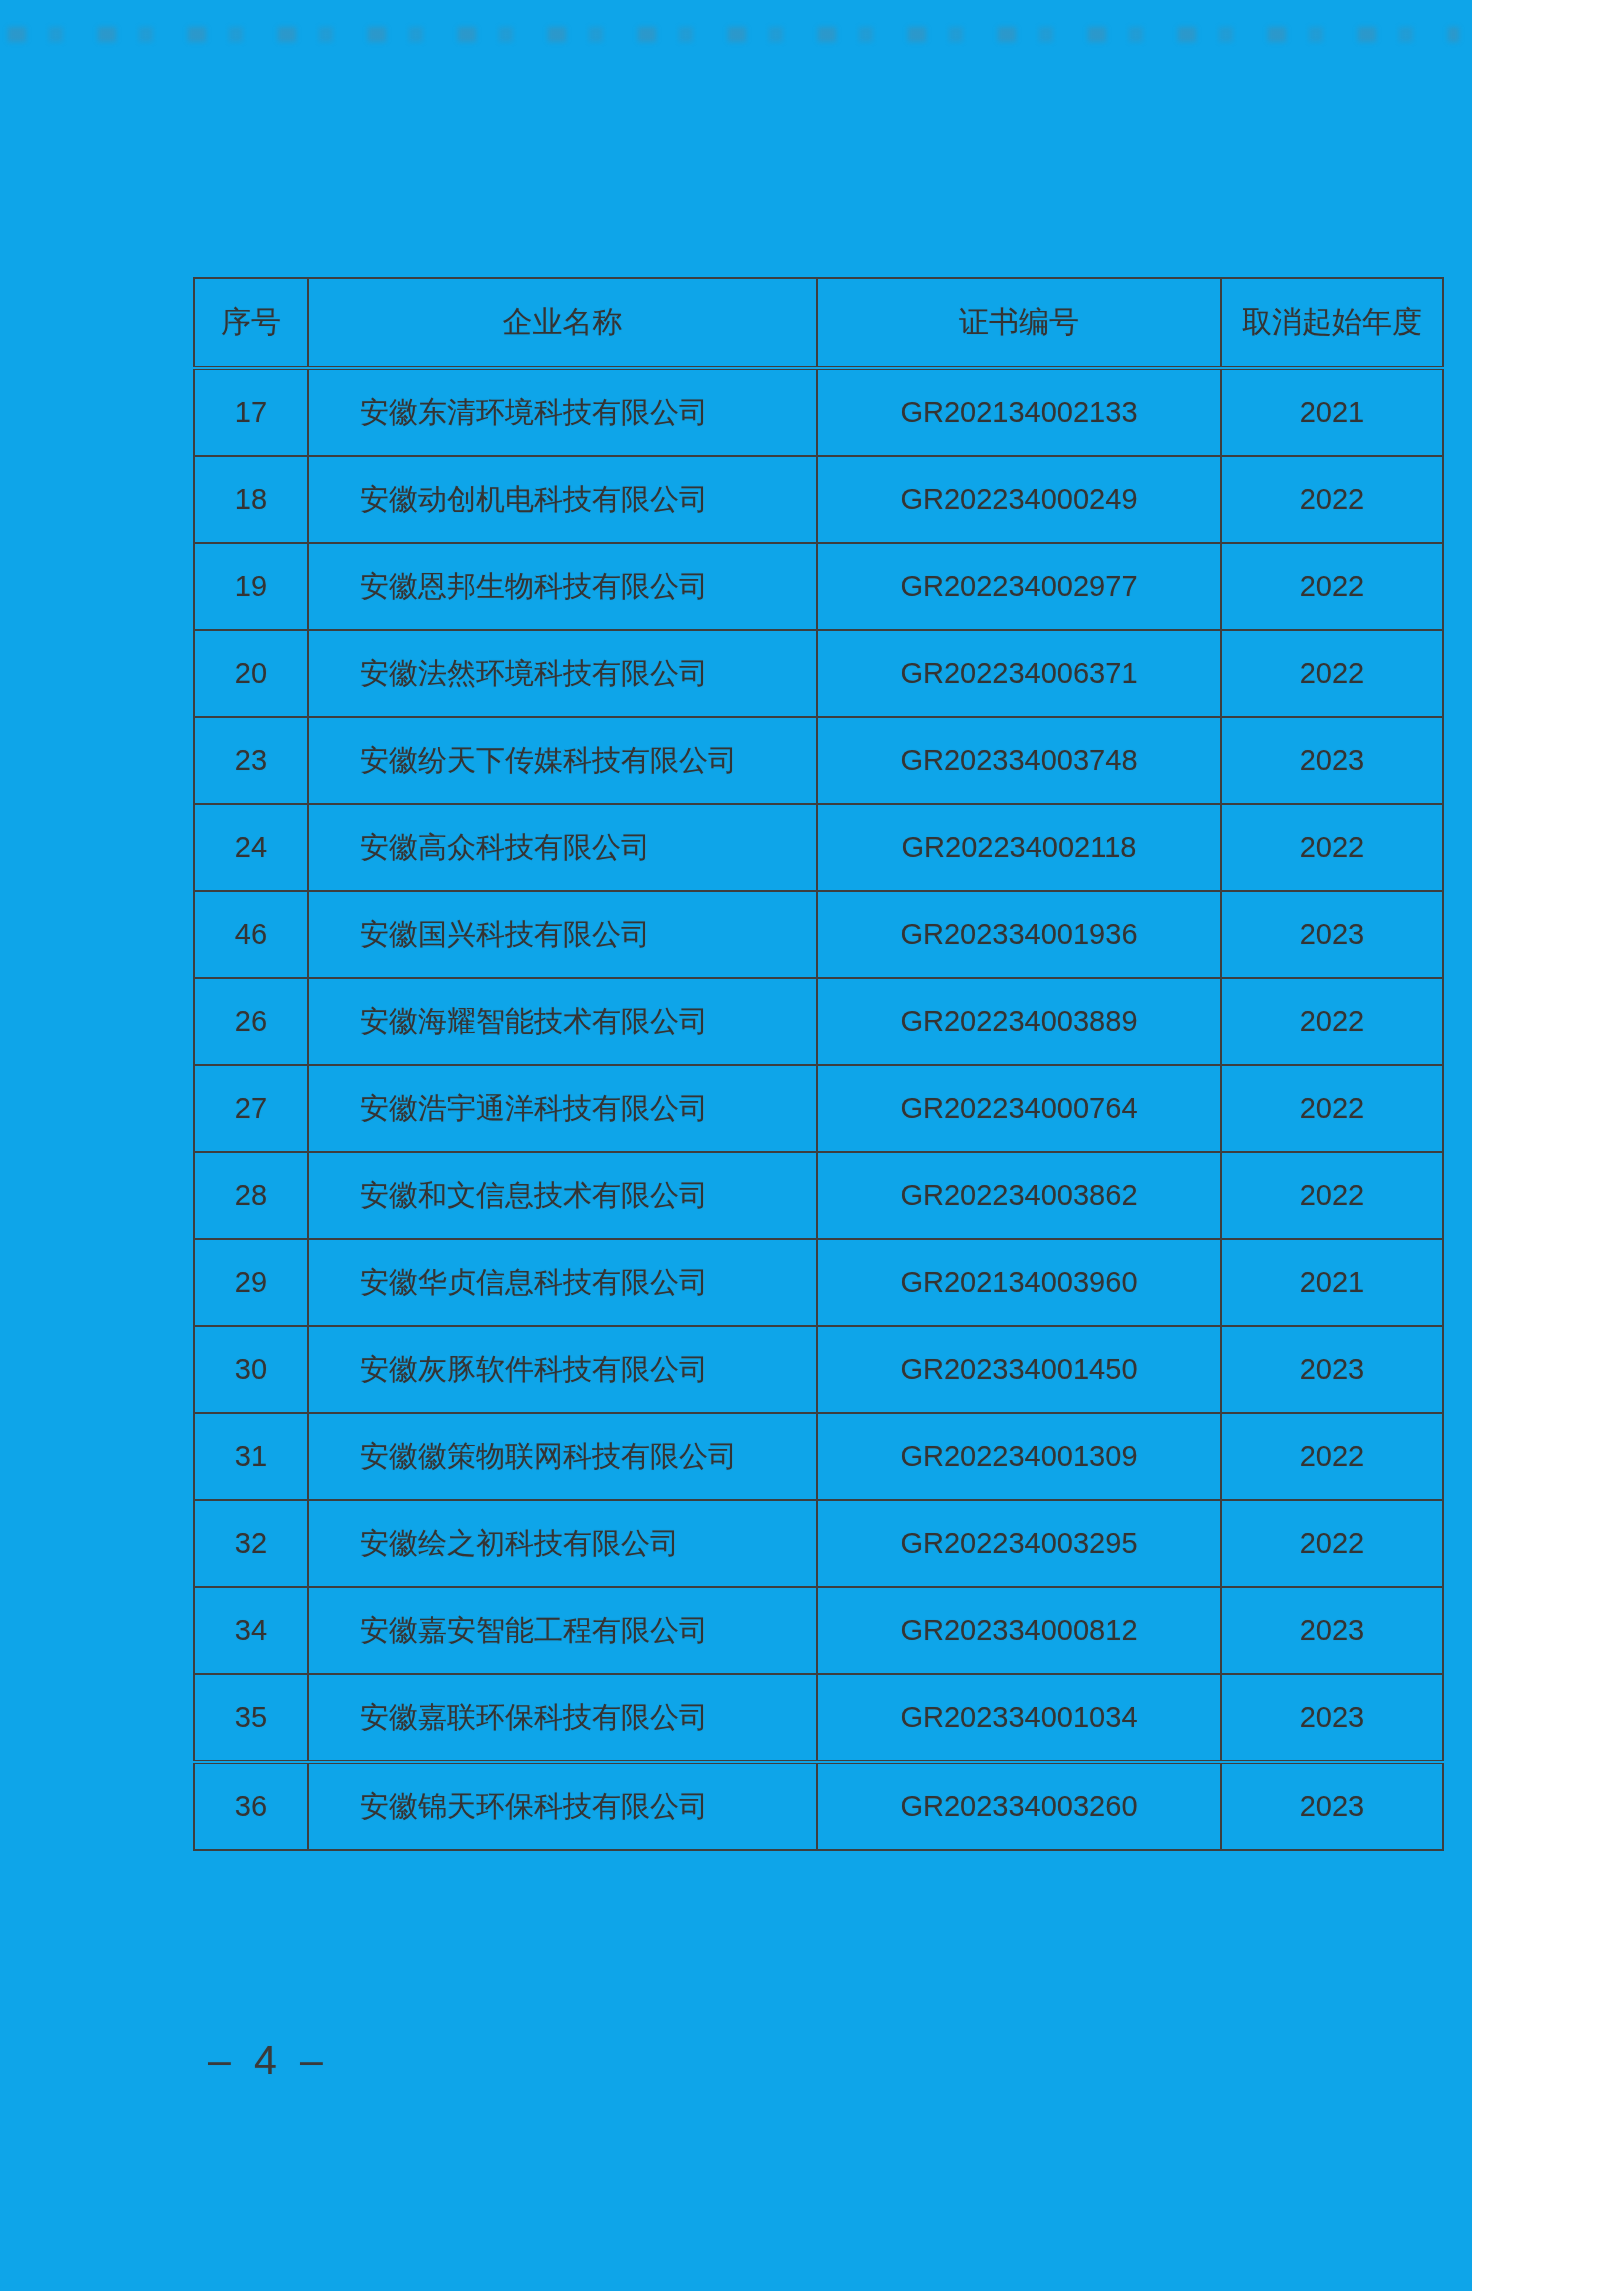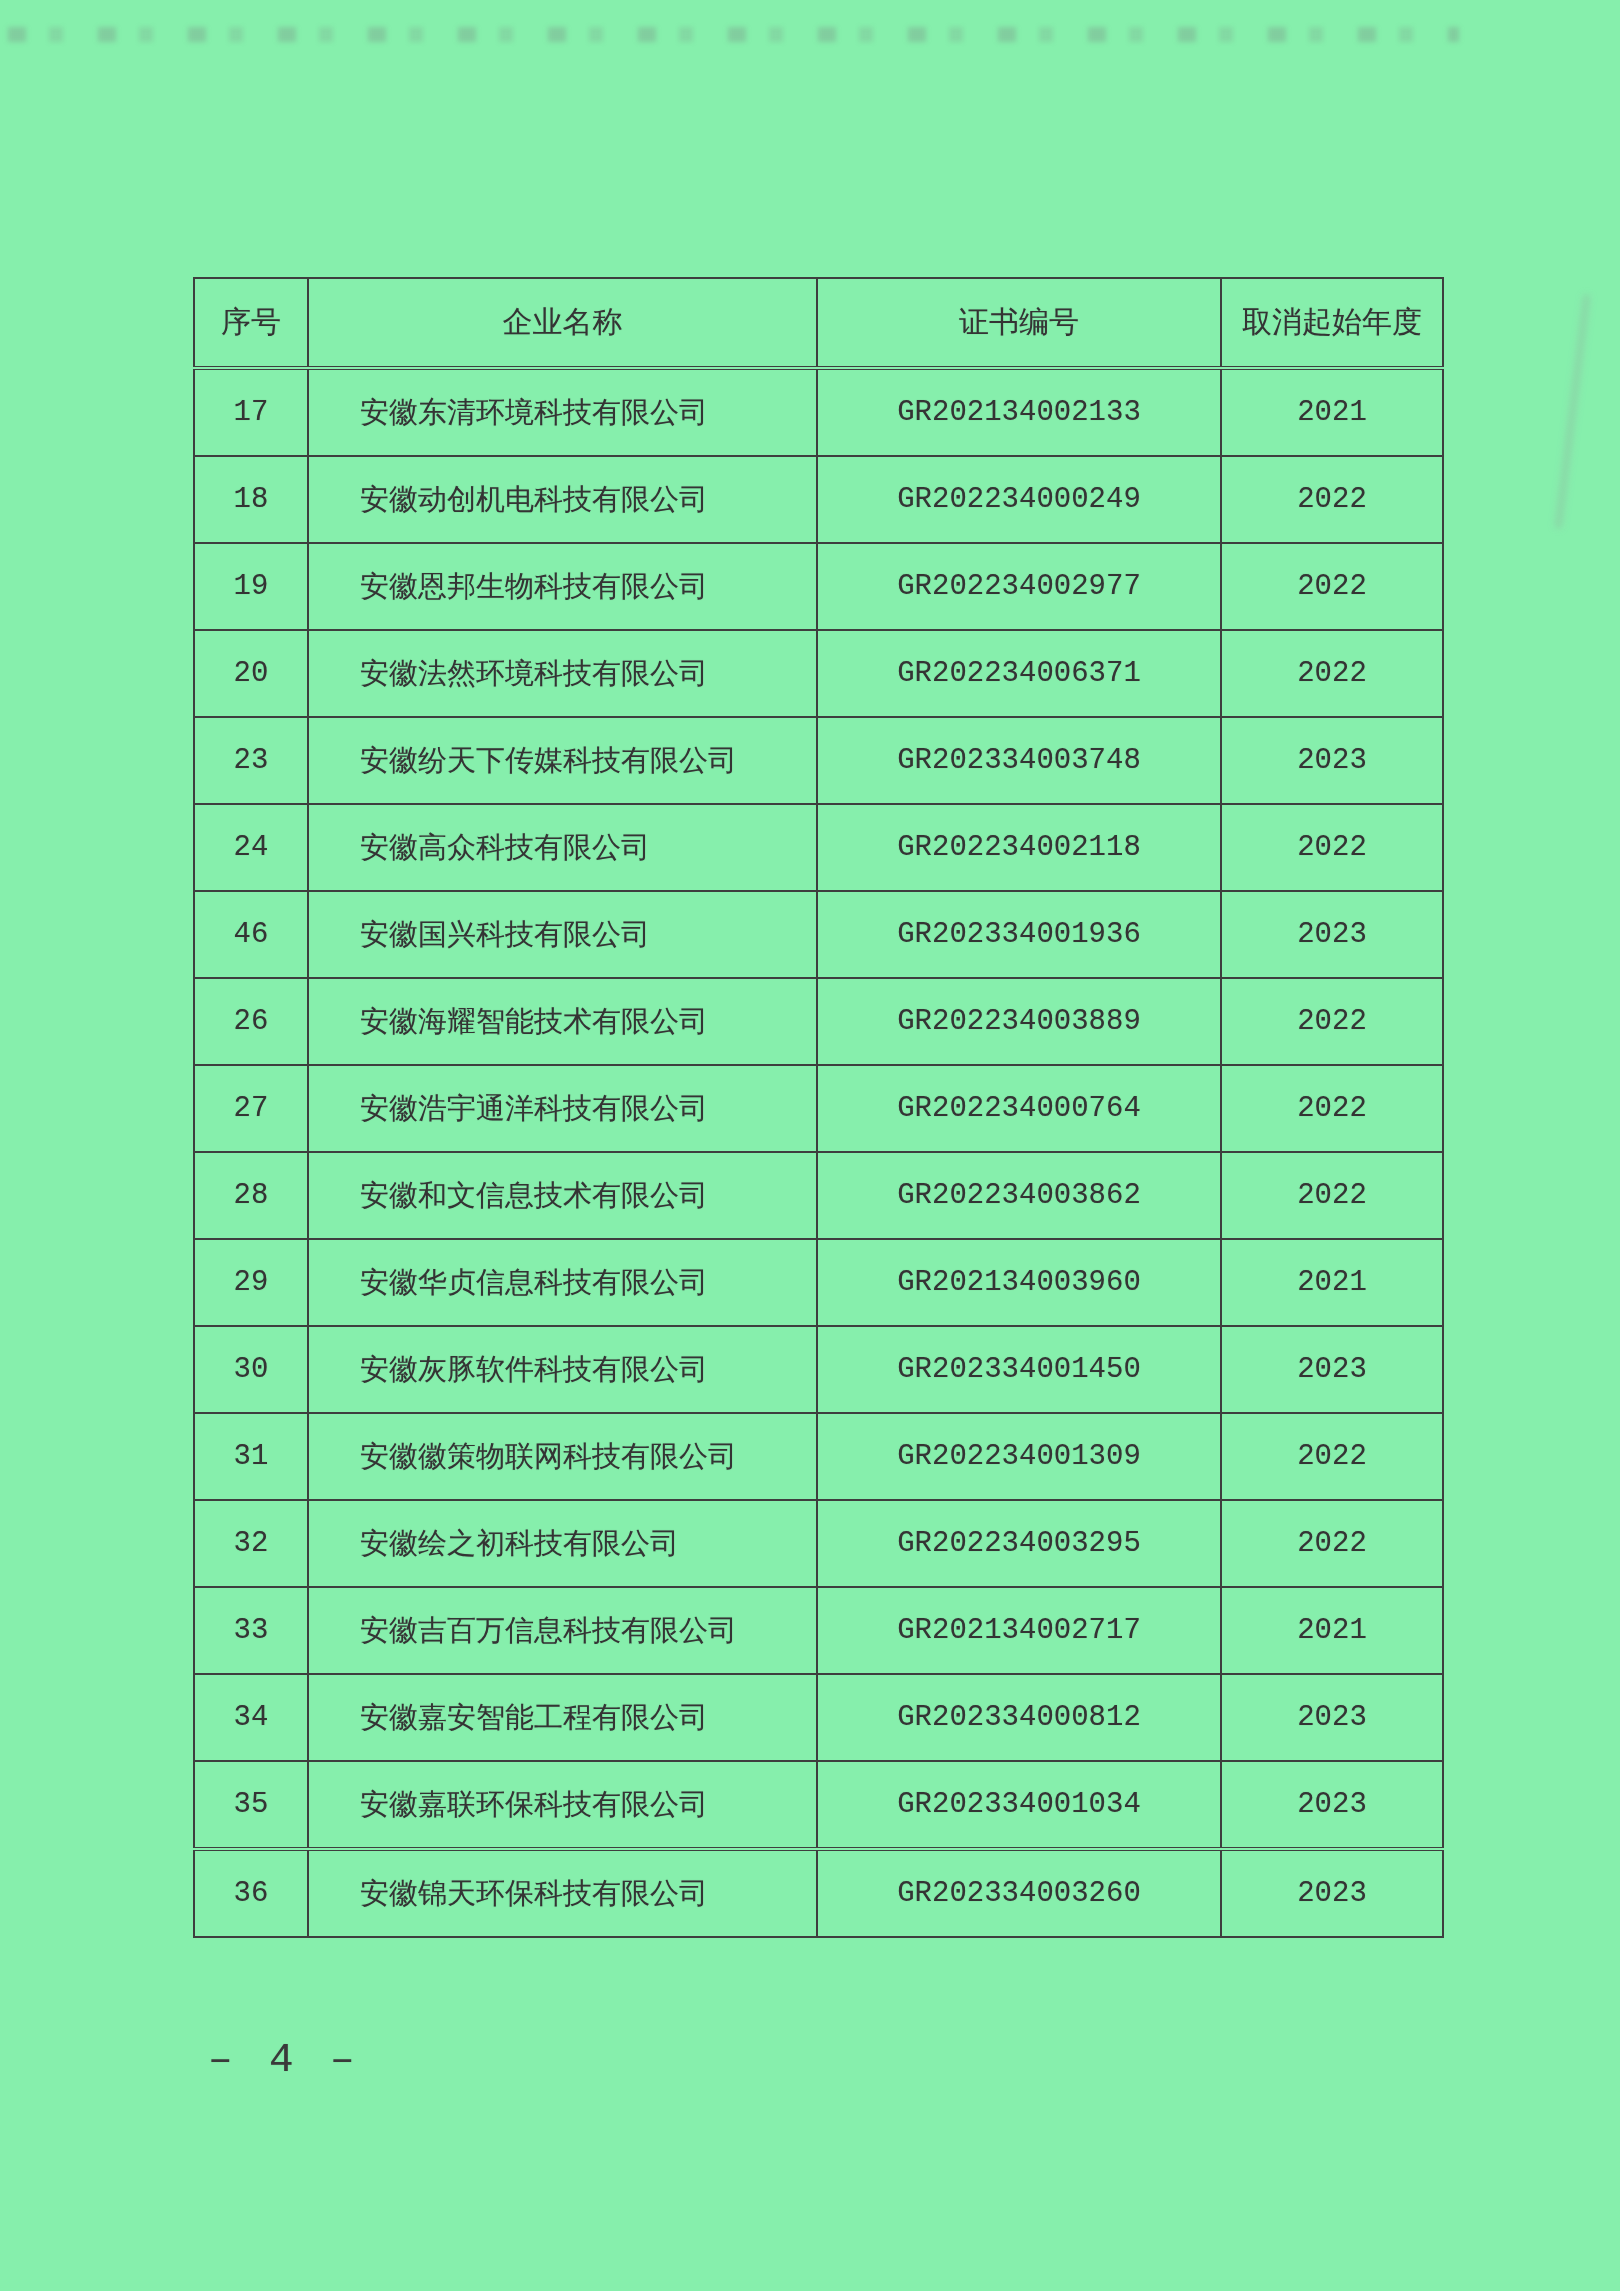--- a/index.html
+++ b/index.html
@@ -2,25 +2,25 @@
 <html><head>
 <meta charset="utf-8">
 <style>
   html, body {
     margin: 0;
     padding: 0;
     background: #ffffff;
   }
   .page {
     position: relative;
-    width: 1620px;
+    width: 1472px;
     height: 2292px;
-    background: #86efac;
+    background: #0ea5e9;
     overflow: hidden;
-    font-family: Liberation Mono, monospace;
+    font-family: Liberation Sans, sans-serif;
     color: #343434;
   }
 
   
   .bleed-top {
     position: absolute;
     top: 27.4px;
     left: 7.8px;
     width: 1451px;
     height: 14.7px;
@@ -190,26 +190,20 @@
           <td>GR202234001309</td>
           <td>2022</td>
         </tr>
         <tr>
           <td>32</td>
           <td class="name">安徽绘之初科技有限公司</td>
           <td>GR202234003295</td>
           <td>2022</td>
         </tr>
         <tr>
-          <td>33</td>
-          <td class="name">安徽吉百万信息科技有限公司</td>
-          <td>GR202134002717</td>
-          <td>2021</td>
-        </tr>
-        <tr>
           <td>34</td>
           <td class="name">安徽嘉安智能工程有限公司</td>
           <td>GR202334000812</td>
           <td>2023</td>
         </tr>
         <tr>
           <td>35</td>
           <td class="name">安徽嘉联环保科技有限公司</td>
           <td>GR202334001034</td>
           <td>2023</td>

